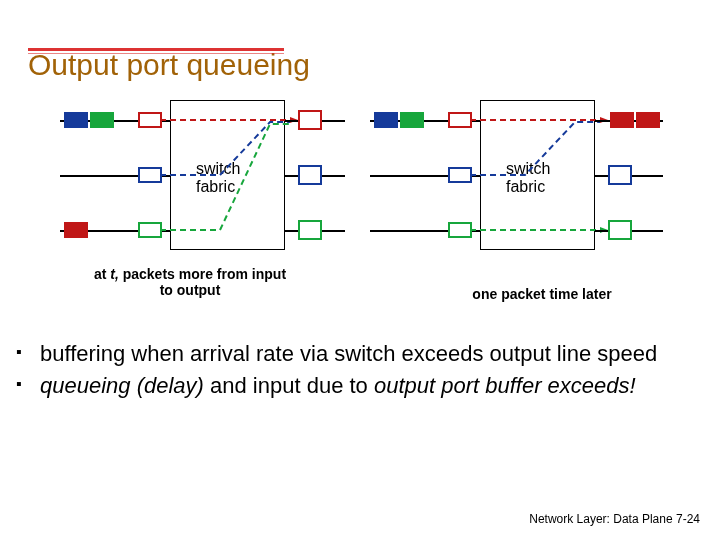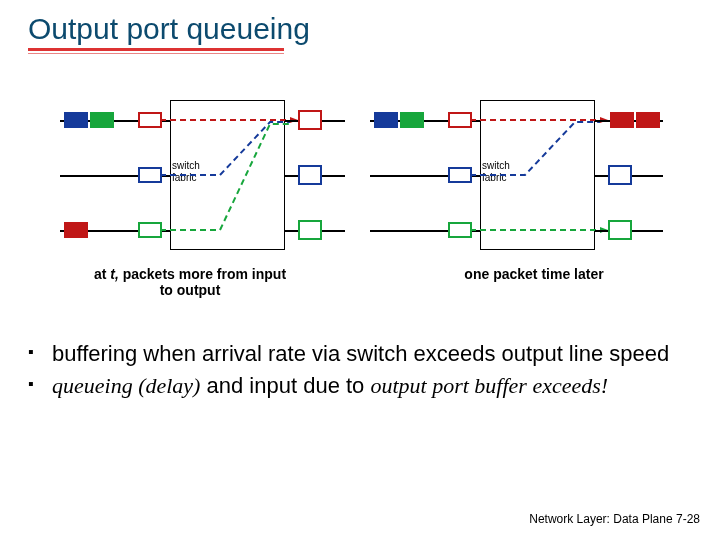--- a/index.html
+++ b/index.html
@@ -6,21 +6,22 @@
   body {
     width: 720px; height: 540px;
     background: #fff;
     font-family: Arial, Helvetica, sans-serif;
     position: relative;
     overflow: hidden;
   }
   .title {
     font-size: 30px;
     padding: 12px 0 4px 28px;
-    color: #0c4a6e;
+    color: #a16207;
+    margin-top: 36px;
   }
   .title-underline {
     position: absolute;
     left: 28px; top: 48px;
     width: 256px; height: 3px;
     background: #d33;
   }
   .title-underline::after{
     content:"";
     position:absolute; left:0; bottom:-3px;
@@ -40,34 +41,34 @@
   .diag.right { left: 310px; }
   .fabric {
     position: absolute;
     left: 110px; top: 0;
     width: 115px; height: 150px;
     border: 1.5px solid #000;
     background: #fff;
   }
   .fabric-label {
     position: absolute;
-    left: 112px; top: 60px;
-    font-size: 10px;
+    left: 136px; top: 60px;
+    font-size: 16px;
     line-height: 1.15;
   }
   .cap {
     position: absolute;
     top: 166px;
     width: 200px;
     font-size: 14px;
     font-weight: bold;
     text-align: center;
   }
   .diag.left  .cap { left: 30px; text-align: center; }
-  .diag.right .cap { left: 64px; }
+  .diag.right .cap { left: 72px; margin-top: 20px; }
   .cap .ital { font-style: italic; font-weight: bold; }
   .link {
     position: absolute;
     height: 2px; background: #000;
   }
   .outslot {
     position: absolute;
     width: 24px; height: 20px;
     border: 2px solid #000;
     background: #fff;
@@ -78,36 +79,36 @@
   }
   .pkt.blue   { background: #153a9a; }
   .pkt.green  { background: #17a63c; }
   .pkt.red    { background: #c01717; }
   .pkt.hollow-red  { background:#fff; border:2px solid #c01717; box-sizing:border-box; }
   .pkt.hollow-blue { background:#fff; border:2px solid #153a9a; box-sizing:border-box; }
   .pkt.hollow-green{ background:#fff; border:2px solid #17a63c; box-sizing:border-box; }
   svg.paths { position:absolute; left:0; top:0; pointer-events:none; }
   .bullets {
     position: absolute;
-    left: 26px; top: 340px; width: 660px;
+    left: 14px; top: 340px; width: 660px;
     font-size: 22px;
     line-height: 1.25;
   }
   .bullets li {
     list-style: none;
     padding-left: 26px;
     position: relative;
     margin-bottom: 4px;
   }
   .bullets li::before {
     content: "\25AA";
     position: absolute; left: 2px; top: 2px;
     font-size: 16px;
   }
-  .bullets .ital { font-style: italic; font-family: Liberation Serif, serif; }
+  .bullets .ital { font-style: italic; }
   .footer {
     position: absolute;
     right: 20px; bottom: 14px;
     font-size: 12px;
     color: #000;
   }
 </style>
 </head>
 <body>
 
@@ -191,14 +192,14 @@
 </div>
 
 <ul class="bullets">
   <li>buffering when arrival rate via switch exceeds output line speed</li>
   <li>
     <span class="ital">queueing (delay)</span><span> and input due to </span><span class="ital">output port buffer exceeds!</span>
   </li>
 </ul>
 
 <div class="footer">
-  <span>Network Layer: Data Plane   7-</span><span>28</span>
+  <span>Network Layer: Data Plane   7-</span><span>24</span>
 </div>
 
 </body></html>

